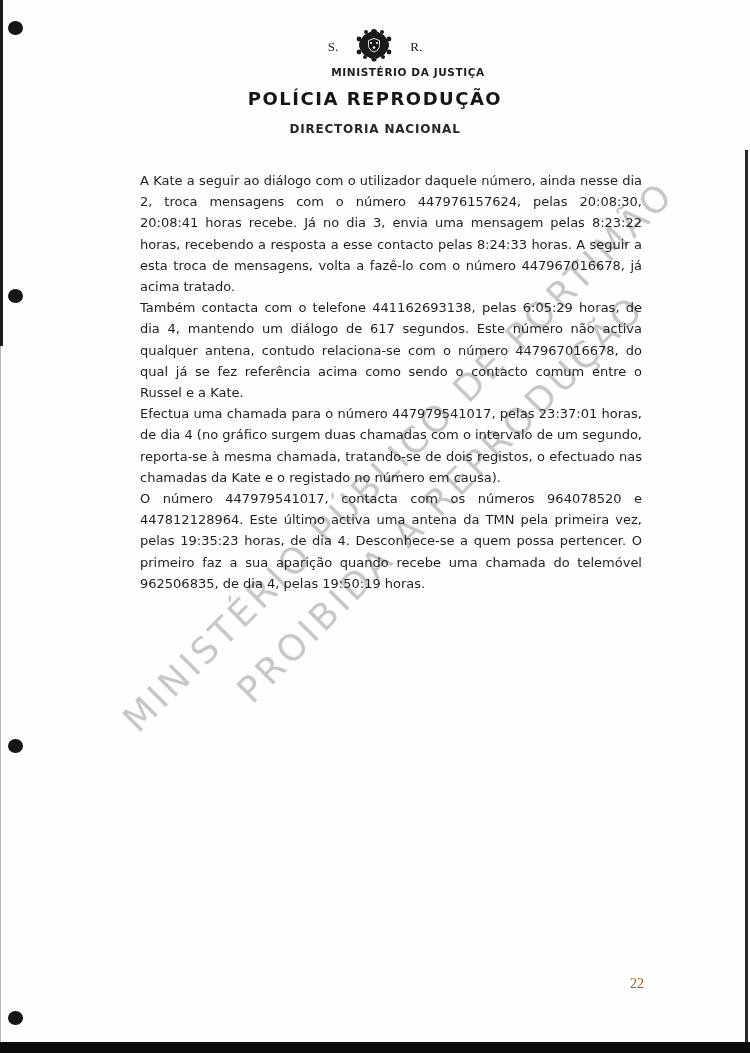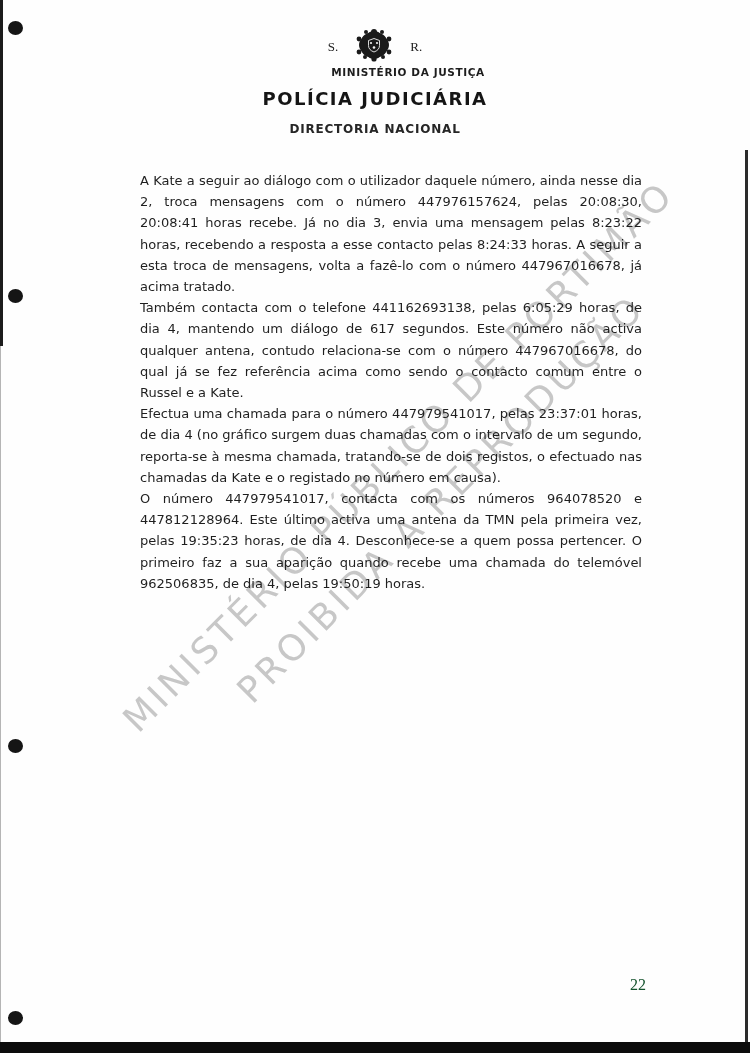--- a/index.html
+++ b/index.html
@@ -57,21 +57,21 @@
     position:absolute; left:140px; top:170px; width:502px;
     font-size:13px; line-height:21.2px; color:#1f1f1f;
     text-align:justify; z-index:1;
   }
   .body-text p { margin:0; }
 
   
   .page-number {
     position:absolute; left:630px; top:976px;
     font-family:"Liberation Serif", serif;
-    font-size:16px; color:#14532d; z-index:1;
+    font-size:14px; color:#a16207; z-index:1;
   }
 </style>
 </head>
 <body>
 
 <div class="page">
 
   <div class="edge-left-top"></div>
   <div class="edge-left-rest"></div>
   <div class="edge-right"></div>
@@ -113,21 +113,21 @@
           <g fill="#f2f2f2">
             <circle cx="19" cy="17" r="1.1"></circle>
               <circle cx="25" cy="17" r="1.1"></circle>
               <circle cx="22" cy="21.5" r="1.3"></circle>
           </g>
         </svg>
       </span>
       <span class="crest-letter">R.</span>
     </div>
     <div class="hdr-line ministry">MINISTÉRIO DA JUSTIÇA</div>
-    <div class="hdr-line title">POLÍCIA JUDICIÁRIA</div>
+    <div class="hdr-line title">POLÍCIA REPRODUÇÃO</div>
     <div class="hdr-line subtitle">DIRECTORIA NACIONAL</div>
   </header>
 
   <main class="body-text">
       <p>A Kate a seguir ao diálogo com o utilizador daquele número, ainda nesse dia 2, troca mensagens com o número 447976157624, pelas 20:08:30, 20:08:41 horas recebe. Já no dia 3, envia uma mensagem pelas 8:23:22 horas, recebendo a resposta a esse contacto pelas 8:24:33 horas. A seguir a esta troca de mensagens, volta a fazê-lo com o número 447967016678, já acima tratado.</p>
       <p>Também contacta com o telefone 441162693138, pelas 6:05:29 horas, de dia 4, mantendo um diálogo de 617 segundos. Este número não activa qualquer antena, contudo relaciona-se com o número 447967016678, do qual já se fez referência acima como sendo o contacto comum entre o Russel e a Kate.</p>
       <p>Efectua uma chamada para o número 447979541017, pelas 23:37:01 horas, de dia 4 (no gráfico surgem duas chamadas com o intervalo de um segundo, reporta-se à mesma chamada, tratando-se de dois registos, o efectuado nas chamadas da Kate e o registado no número em causa).</p>
       <p>O número 447979541017, contacta com os números 964078520 e 447812128964. Este último activa uma antena da TMN pela primeira vez, pelas 19:35:23 horas, de dia 4. Desconhece-se a quem possa pertencer. O primeiro faz a sua aparição quando recebe uma chamada do telemóvel 962506835, de dia 4, pelas 19:50:19 horas.</p>
     </main>
 

